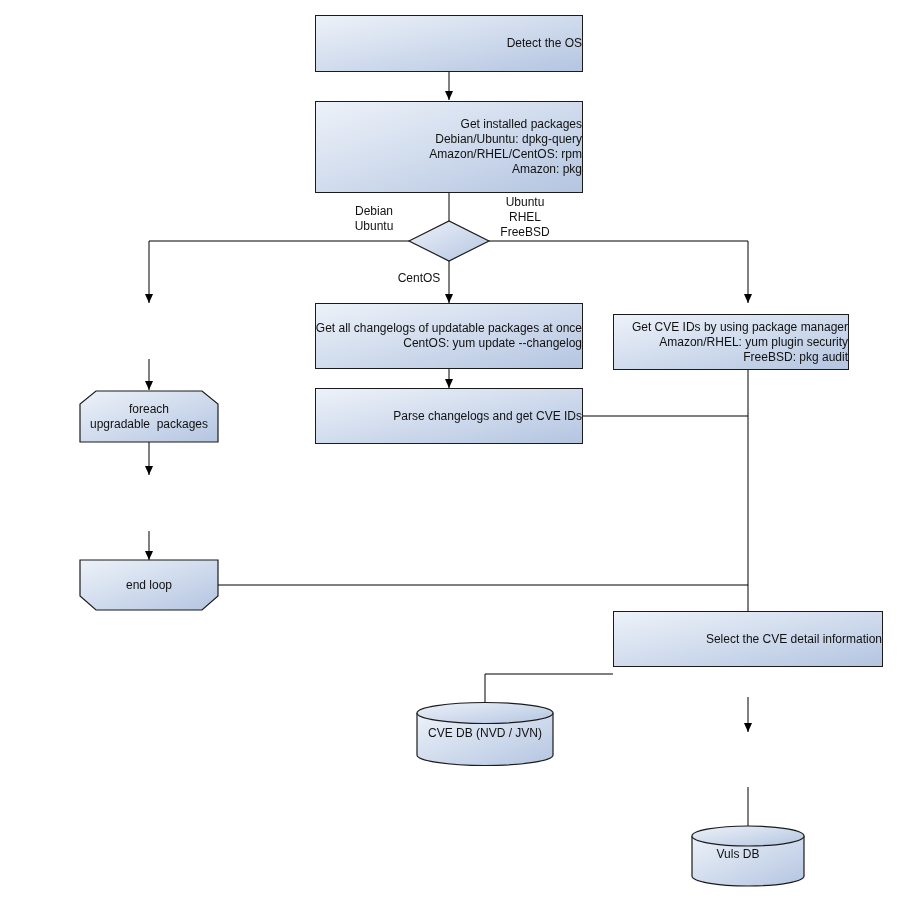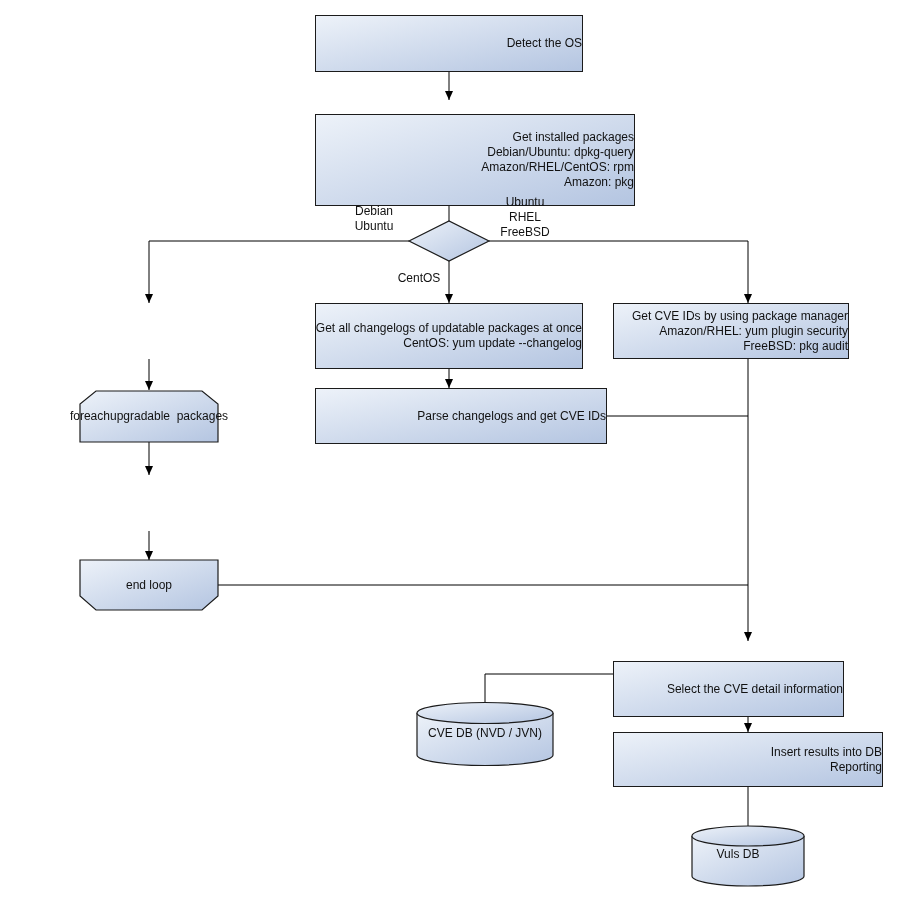--- a/index.html
+++ b/index.html
@@ -28,21 +28,21 @@
     position:absolute;
     display:flex;flex-direction:column;
     align-items:flex-end;justify-content:center;
     background:linear-gradient(to bottom right,var(--node-fill-light),var(--node-fill-dark));
     border:1px solid var(--node-border);
     font-size:12px;line-height:15px;
     text-align:center;
   }
   .overlay{
     position:absolute;
-    display:flex;flex-direction:row;
+    display:flex;flex-direction:column;
     align-items:center;justify-content:center;
     font-size:12px;line-height:15px;
     text-align:center;
     background:transparent;border:none;
   }
   .edge-label{
     position:absolute;
     font-size:12px;line-height:15px;
     text-align:center;
   }
@@ -100,52 +100,48 @@
     <ellipse class="shape" fill="url(#nodeGrad)" cx="485" cy="713" rx="68" ry="10.5"></ellipse>
 
     <path class="shape" fill="url(#nodeGrad)" d="M692 836 v40 a56 10 0 0 0 112 0 v-40"></path>
     <ellipse class="shape" fill="url(#nodeGrad)" cx="748" cy="836" rx="56" ry="10"></ellipse>
   </svg>
 
   <div class="node" style="left:315px;top:15px;width:268px;height:57px">
     <div class="line">Detect the OS</div>
   </div>
 
-  <div class="node" style="left:315px;top:114px;width:320px;height:92px">
+  <div class="node" style="left:315px;top:101px;width:268px;height:92px">
     <div class="line">Get installed packages</div>
     <div class="line">Debian/Ubuntu: dpkg-query</div>
     <div class="line">Amazon/RHEL/CentOS: rpm</div>
     <div class="line">Amazon: pkg</div>
   </div>
 
 
 
   <div class="node" style="left:315px;top:303px;width:268px;height:66px">
     <div class="line">Get all changelogs of updatable packages at once</div>
     <div class="line">CentOS: yum update --changelog</div>
   </div>
 
-  <div class="node" style="left:315px;top:388px;width:292px;height:56px">
+  <div class="node" style="left:315px;top:388px;width:268px;height:56px">
     <div class="line">Parse changelogs and get CVE IDs</div>
   </div>
 
-  <div class="node" style="left:613px;top:303px;width:236px;height:56px">
+  <div class="node" style="left:613px;top:314px;width:236px;height:56px">
     <div class="line">Get CVE IDs by using package manager</div>
     <div class="line">Amazon/RHEL: yum plugin security</div>
     <div class="line">FreeBSD: pkg audit</div>
   </div>
 
-  <div class="node" style="left:613px;top:661px;width:231px;height:56px">
+  <div class="node" style="left:613px;top:611px;width:270px;height:56px">
     <div class="line">Select the CVE detail information</div>
   </div>
 
-  <div class="node" style="left:613px;top:732px;width:270px;height:55px">
-    <div class="line">Insert results into DB</div>
-    <div class="line">Reporting</div>
-  </div>
 
   <div class="overlay" style="left:80px;top:391px;width:138px;height:51px">
     <div class="line">foreach</div>
     <div class="line">upgradable  packages</div>
   </div>
 
   <div class="overlay" style="left:417px;top:709px;width:136px;height:48px">
     <div class="line">CVE DB (NVD / JVN)</div>
   </div>
 

